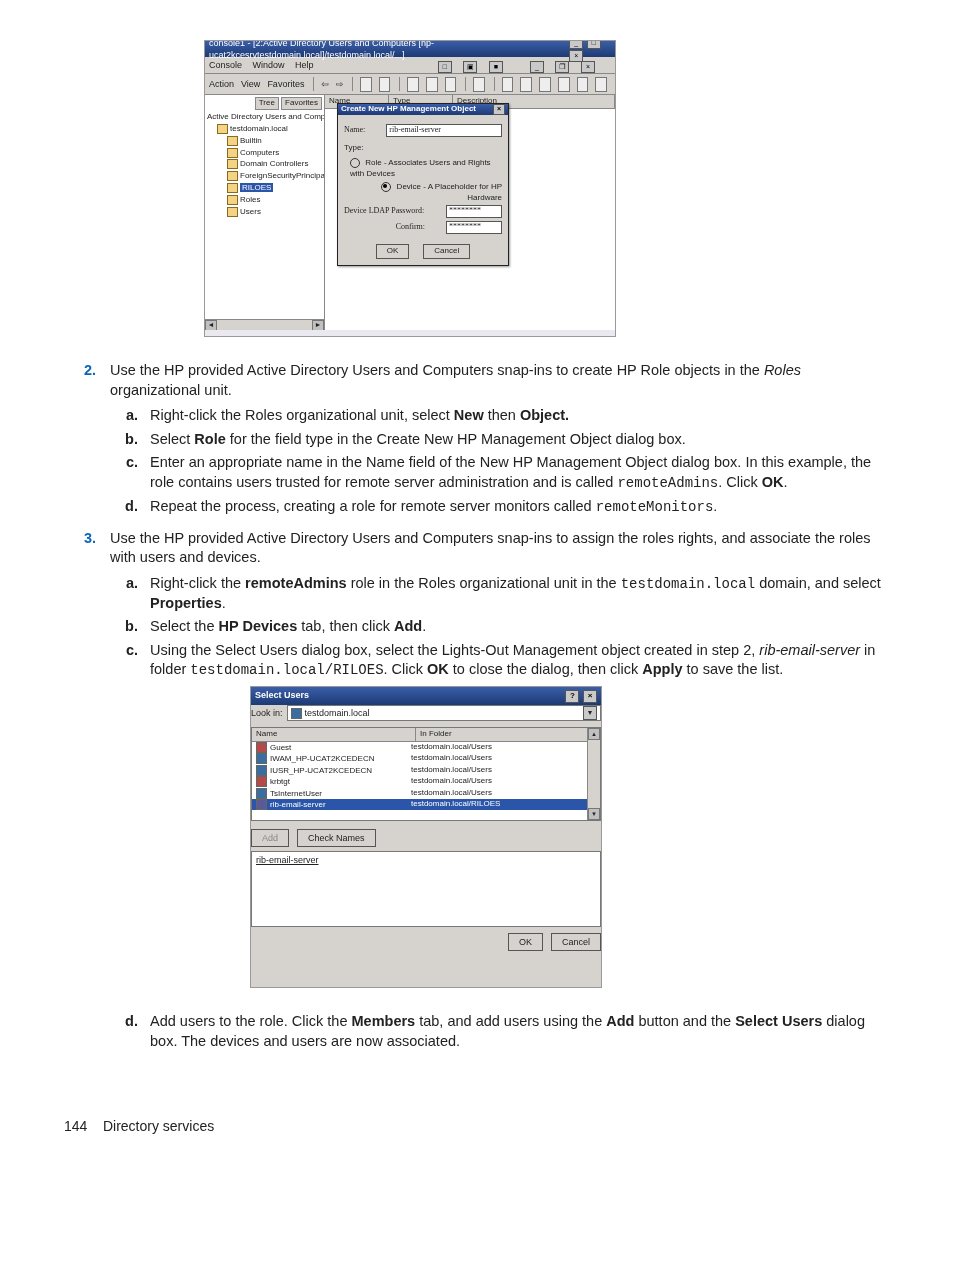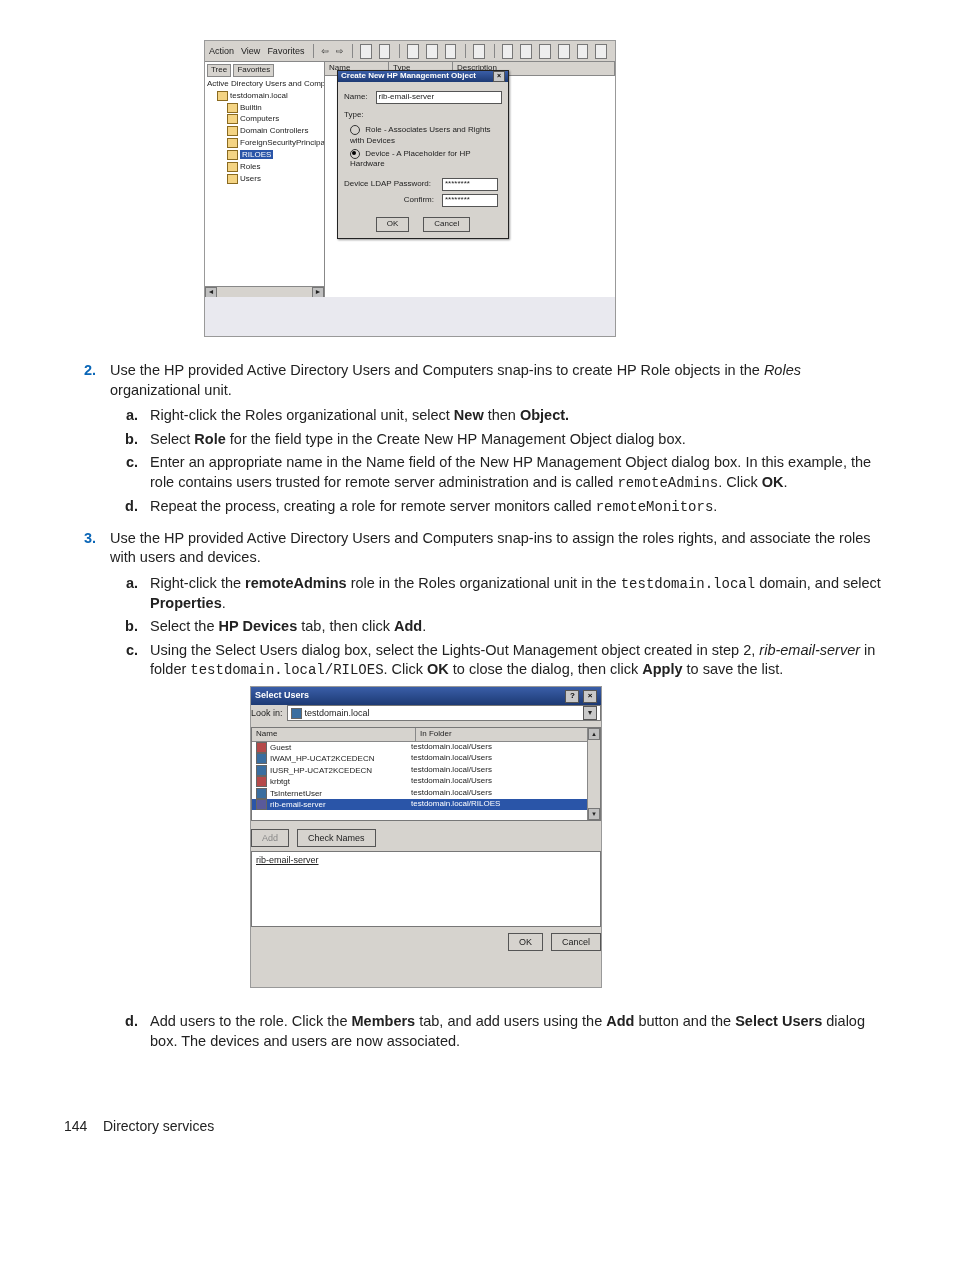--- a/index.html
+++ b/index.html
@@ -38,21 +38,21 @@
   }
   .menubar{background:#d6d3ce;font-size:9px;padding:2px 4px;border-bottom:1px solid #888;}
   .menubar span{margin-right:8px;}
   .menubar .right-ctrls{float:right;}
   .toolbar{background:#d6d3ce;font-size:9px;padding:2px 4px;border-bottom:1px solid #888;height:16px;display:flex;align-items:center;gap:3px;}
   .toolbar span{margin-right:4px;}
   .tb-icon{display:inline-block;width:13px;height:13px;border:1px solid #777;background:#eee;}
   .tb-sep{display:inline-block;width:1px;height:14px;background:#888;margin:0 2px;}
   .mmc-body{display:flex;height:235px;background:#fff;}
   .treepane{width:115px;border-right:1px solid #888;font-size:8px;padding:2px;overflow:hidden;background:#fff;position:relative;}
-  .tree-tabs{font-size:8px;margin-bottom:2px;}
+  .tree-tabs{font-size:8px;margin-bottom:2px;text-align:right;}
   .tree-tabs span{border:1px solid #888;padding:0 3px;background:#d6d3ce;display:inline-block;}
   .tree-item{white-space:nowrap;margin:1px 0;}
   .tree-children{margin-left:10px;}
   .folder-icon::before{content:"";display:inline-block;width:9px;height:8px;background:#f4d484;border:1px solid #8a6a20;margin-right:2px;vertical-align:middle;}
   .sel{background:#2a55a8;color:#fff;padding:0 2px;}
   .h-scroll{position:absolute;bottom:0;left:0;right:0;height:10px;background:#d6d3ce;border-top:1px solid #888;display:flex;justify-content:space-between;}
   .h-scroll span{width:10px;height:10px;background:#c0c0c0;border:1px solid #777;font-size:7px;text-align:center;line-height:8px;}
   .listpane{flex:1;position:relative;}
   .list-headers{display:flex;font-size:8px;background:#d6d3ce;border-bottom:1px solid #888;}
   .list-headers div{border-right:1px solid #888;padding:1px 4px;}
@@ -60,21 +60,21 @@
   .lh-type{width:55px;}
   .lh-desc{flex:1;}
   .dialog{
     position:absolute;top:8px;left:12px;width:170px;
     background:#d6d3ce;border:1px solid #222;font-size:8px;
     box-shadow:1px 1px 2px rgba(0,0,0,.4);
   }
   .dlg-title{background:linear-gradient(#3a5ea8,#1d3a74);color:#fff;padding:0 3px;display:flex;justify-content:space-between;font-weight:bold;}
   .dlg-title .xbtn{background:#c9c9c9;border:1px solid #555;width:10px;height:9px;color:#000;font-size:7px;text-align:center;line-height:8px;}
   .dlg-body{padding:6px;}
-  .dlg-row{margin:3px 0;display:flex;align-items:center;gap:8px;}
+  .dlg-row{margin:3px 0;display:flex;align-items:center;gap:21px;font-family:Liberation Serif, serif;}
   .dlg-body label{font-size:8px;}
   .txt{border:1px solid #555;background:#fff;height:11px;flex:1;font-size:8px;padding:0 2px;}
   .radio{display:inline-block;width:8px;height:8px;border:1px solid #333;border-radius:50%;margin-right:3px;vertical-align:middle;position:relative;}
   .radio.checked::after{content:"";position:absolute;top:1px;left:1px;width:4px;height:4px;border-radius:50%;background:#000;}
   .dlg-btns{display:flex;justify-content:center;gap:14px;margin-top:10px;}
   .btn{border:1px solid #555;background:#d6d3ce;padding:1px 10px;font-size:8px;}
   
   .su-dialog{width:100%;height:100%;background:#d6d3ce;font-size:9px;display:flex;flex-direction:column;}
   .su-title{background:linear-gradient(#3a5ea8,#1d3a74);color:#fff;font-weight:bold;padding:2px 4px;display:flex;justify-content:space-between;}
   .su-title .r span{display:inline-block;width:12px;height:11px;background:#c9c9c9;border:1px solid #555;margin-left:1px;font-size:8px;text-align:center;line-height:10px;color:#000;}
@@ -113,20 +113,42 @@
   ol.sub > li > .bd { flex:1; }
   i{font-style:italic;}
   b{font-weight:bold;}
   code{font-family:"Courier New",monospace;font-size:14px;}
   .footer{position:relative;margin-top:60px;font-size:14px;}
 </style>
 </head>
 <body>
 
 <div class="img-placeholder screenshot1">
+  <div class="titlebar">
+    <span>console1 - [2:Active Directory Users and Computers [hp-ucat2kcesrvtestdomain.local]/testdomain.local/...]</span>
+    <span class="winctrls">
+      <span>_</span>
+      <span>□</span>
+      <span>×</span>
+    </span>
+  </div>
+  <div class="menubar">
+    <span>Console</span>
+    <span>Window</span>
+    <span>Help</span>
+    <span class="right-ctrls winctrls">
+      <span>□</span>
+      <span>▣</span>
+      <span>■</span>
+      <span style="width:4px;border:none;background:none;"></span>
+      <span>_</span>
+      <span>❐</span>
+      <span>×</span>
+    </span>
+  </div>
   <div class="toolbar">
     <span>Action</span>
     <span>View</span>
     <span>Favorites</span>
     <span class="tb-sep"></span>
     <span style="font-size:9px;">⇦</span>
     <span style="font-size:9px;">⇨</span>
     <span class="tb-sep"></span>
     <span class="tb-icon"></span>
     <span class="tb-icon"></span>
@@ -185,21 +207,21 @@
             <label>Name:</label>
             <span class="txt">rib-email-server</span>
           </div>
           <div style="margin-top:6px;">
             <label>Type:</label>
           </div>
           <div style="margin:4px 0 2px 6px;">
             <span class="radio"></span>
             <span>Role - Associates Users and Rights with Devices</span>
           </div>
-          <div style="margin:2px 0 8px 6px;">
+          <div style="margin:2px 0 2px 6px;text-align:right;">
             <span class="radio checked"></span>
             <span>Device - A Placeholder for HP Hardware</span>
           </div>
           <div class="dlg-row" style="margin-top:0;">
             <label style="width:90px;">Device LDAP Password:</label>
             <span class="txt" style="width:50px;flex:none;">********</span>
           </div>
           <div class="dlg-row">
             <label style="width:90px;text-align:right;">Confirm:</label>
             <span class="txt" style="width:50px;flex:none;">********</span>

